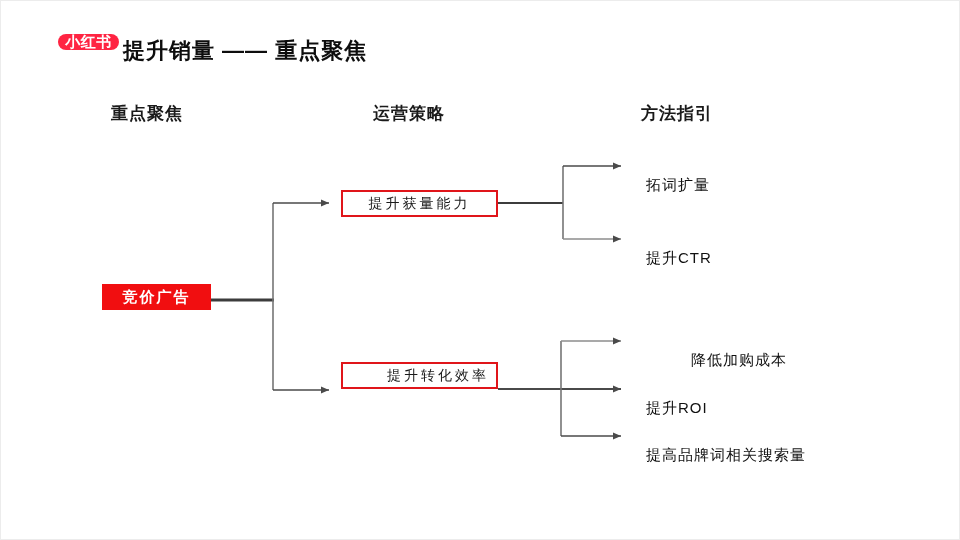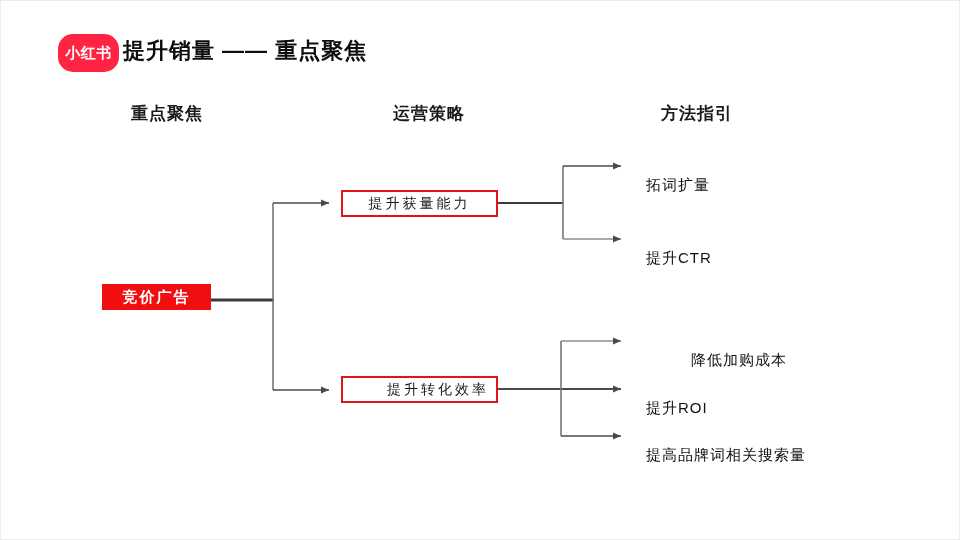--- a/index.html
+++ b/index.html
@@ -20,21 +20,21 @@
   }
   .connectors {
     position: absolute;
     left: 0; top: 0;
     width: 960px; height: 540px;
     pointer-events: none;
   }
   .logo-pill {
     position: absolute;
     left: 57px; top: 33px;
-    width: 61px; height: 38px;
+    width: 61px; height: 16px;
     background: #ff2442;
     border-radius: 15px;
     color: #ffffff;
     font-weight: bold;
     font-size: 15px;
     display: flex;
     align-items: center;
     justify-content: center;
     letter-spacing: 0.5px;
   }
@@ -48,21 +48,20 @@
     white-space: nowrap;
   }
   .col-header {
     position: absolute;
     top: 101px;
     font-size: 17px;
     font-weight: bold;
     color: #1a1a1a;
     letter-spacing: 1px;
     white-space: nowrap;
-    margin-left: 20px;
   }
   .col-header.c1 { left: 110px; }
   .col-header.c2 { left: 372px; }
   .col-header.c3 { left: 640px; }
   .node-root {
     position: absolute;
     left: 101px; top: 283px;
     width: 109px; height: 26px;
     background: #f10e10;
     color: #ffffff;
@@ -82,21 +81,21 @@
     border: 2px solid #e0151a;
     color: #1a1a1a;
     font-size: 14px;
     letter-spacing: 3px;
     display: flex;
     align-items: center;
     justify-content: center;
     white-space: nowrap;
   }
   .node-strategy.s1 { top: 189px; }
-  .node-strategy.s2 { top: 375px; padding-left: 37px; }
+  .node-strategy.s2 { top: 361px; padding-left: 37px; }
   .leaf {
     position: absolute;
     left: 645px;
     transform: translateY(-50%);
     font-size: 15px;
     font-weight: 500;
     color: #111111;
     letter-spacing: 1px;
     white-space: nowrap;
     margin-top: 19px;

